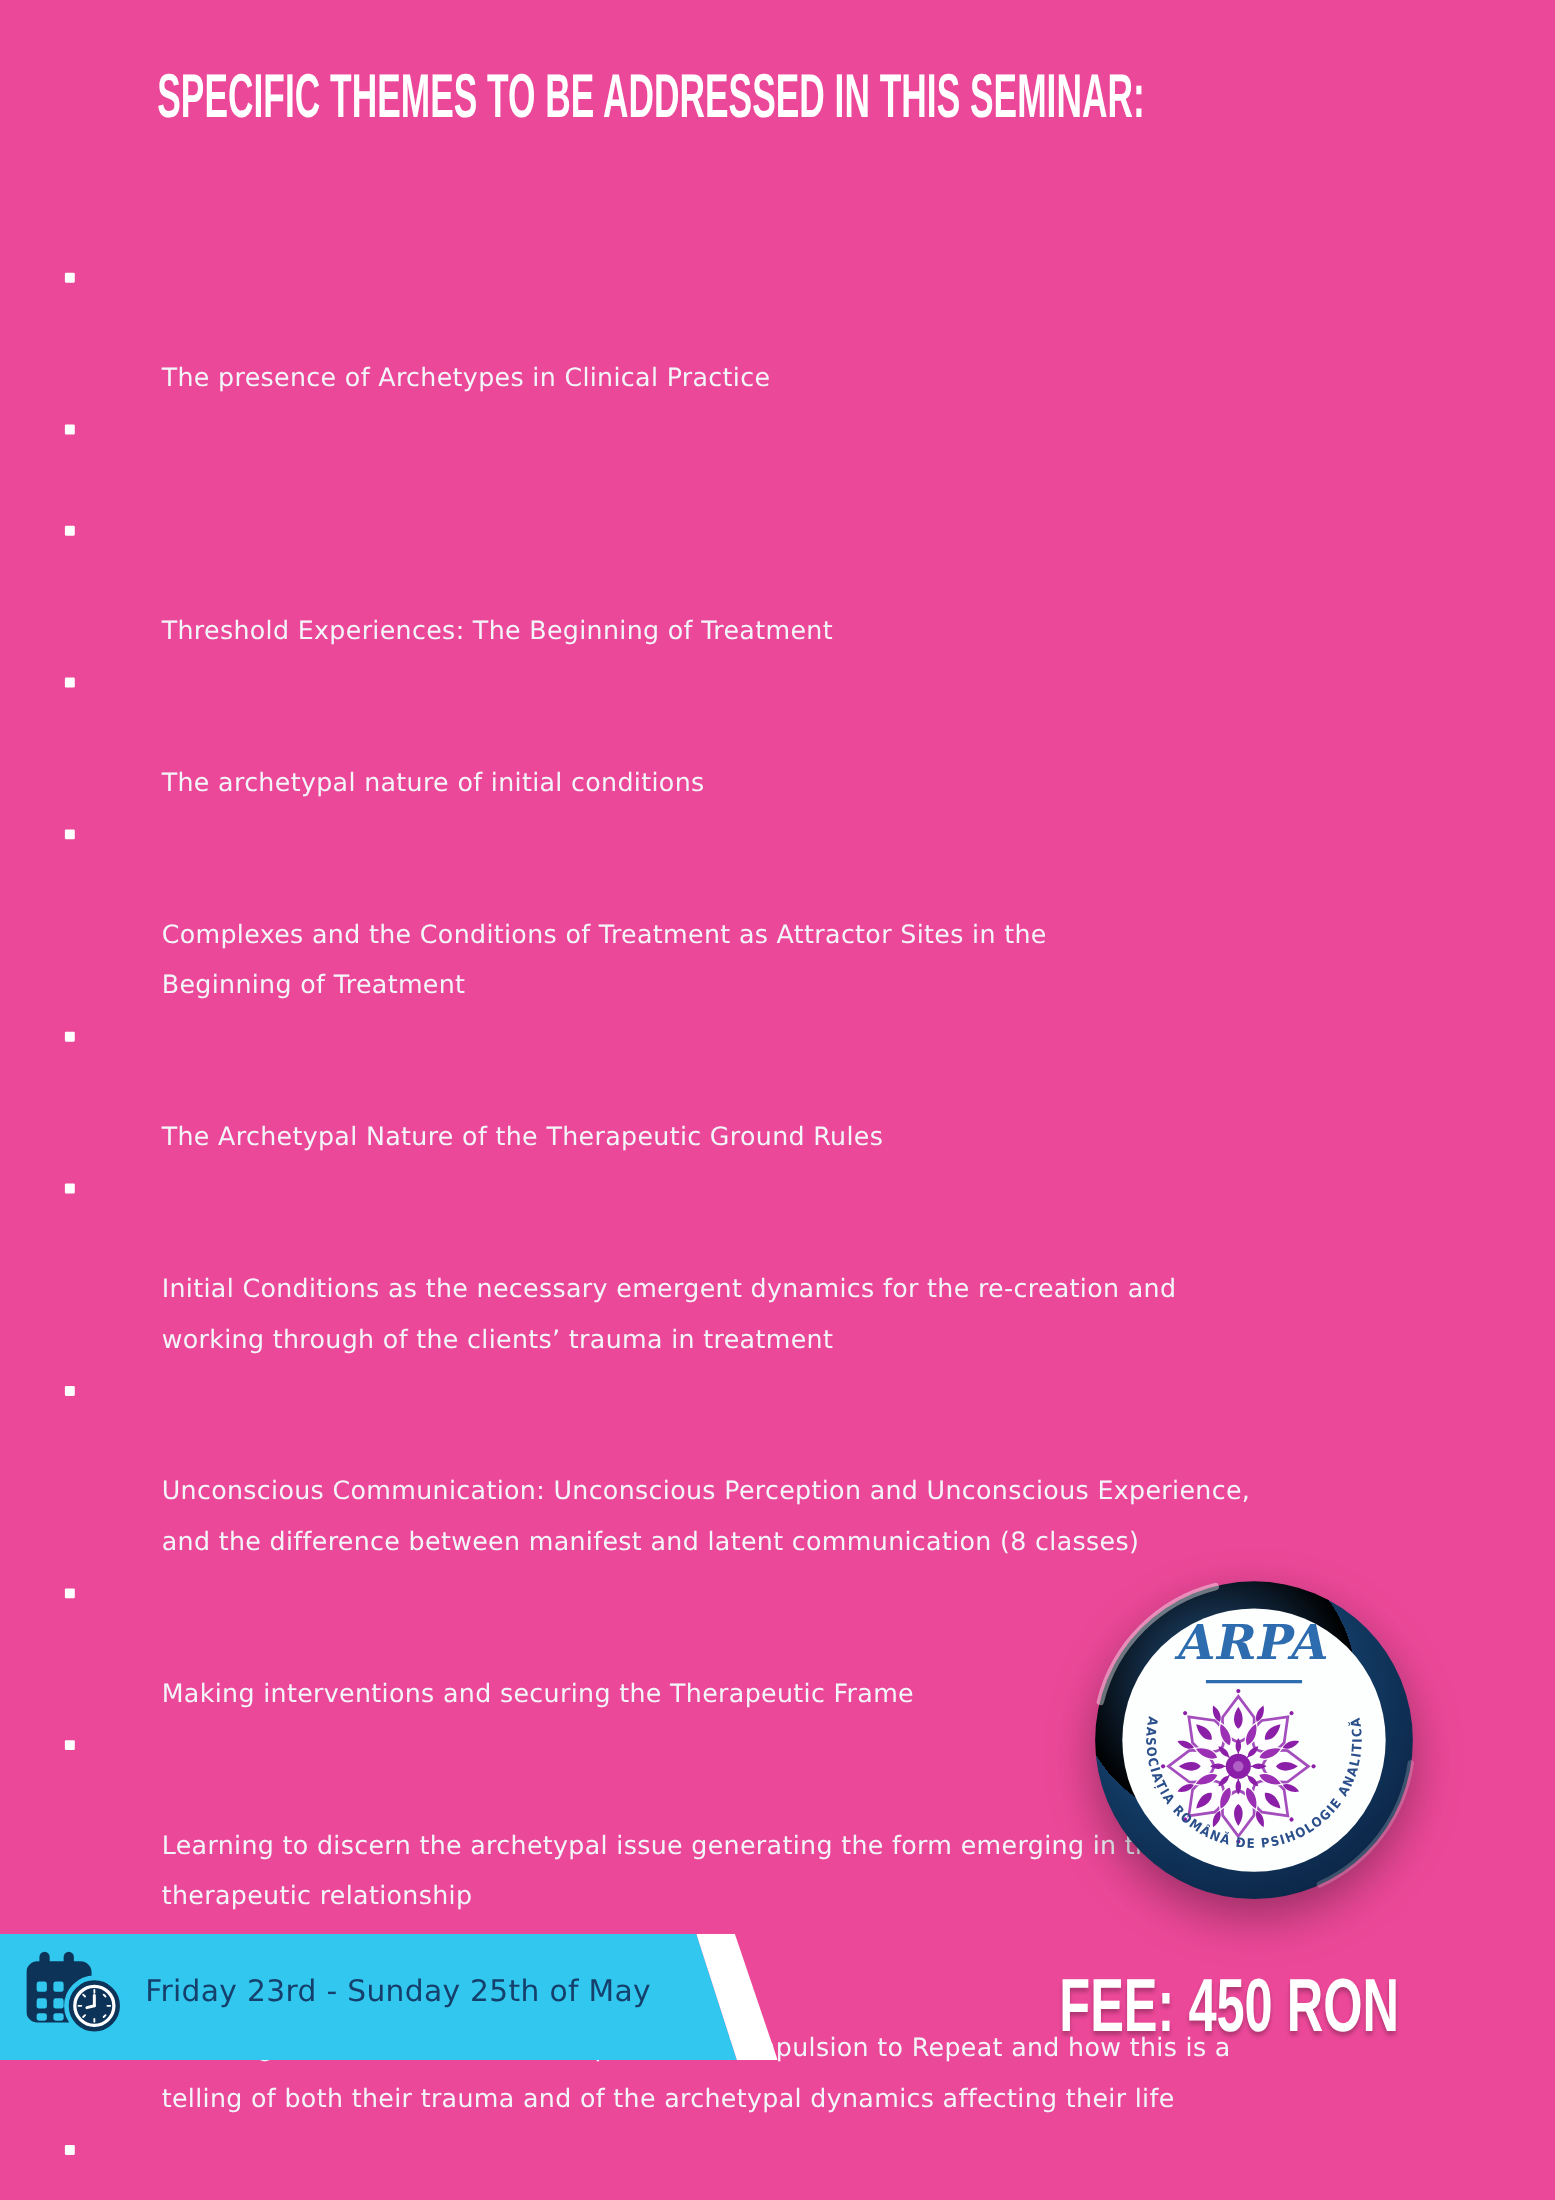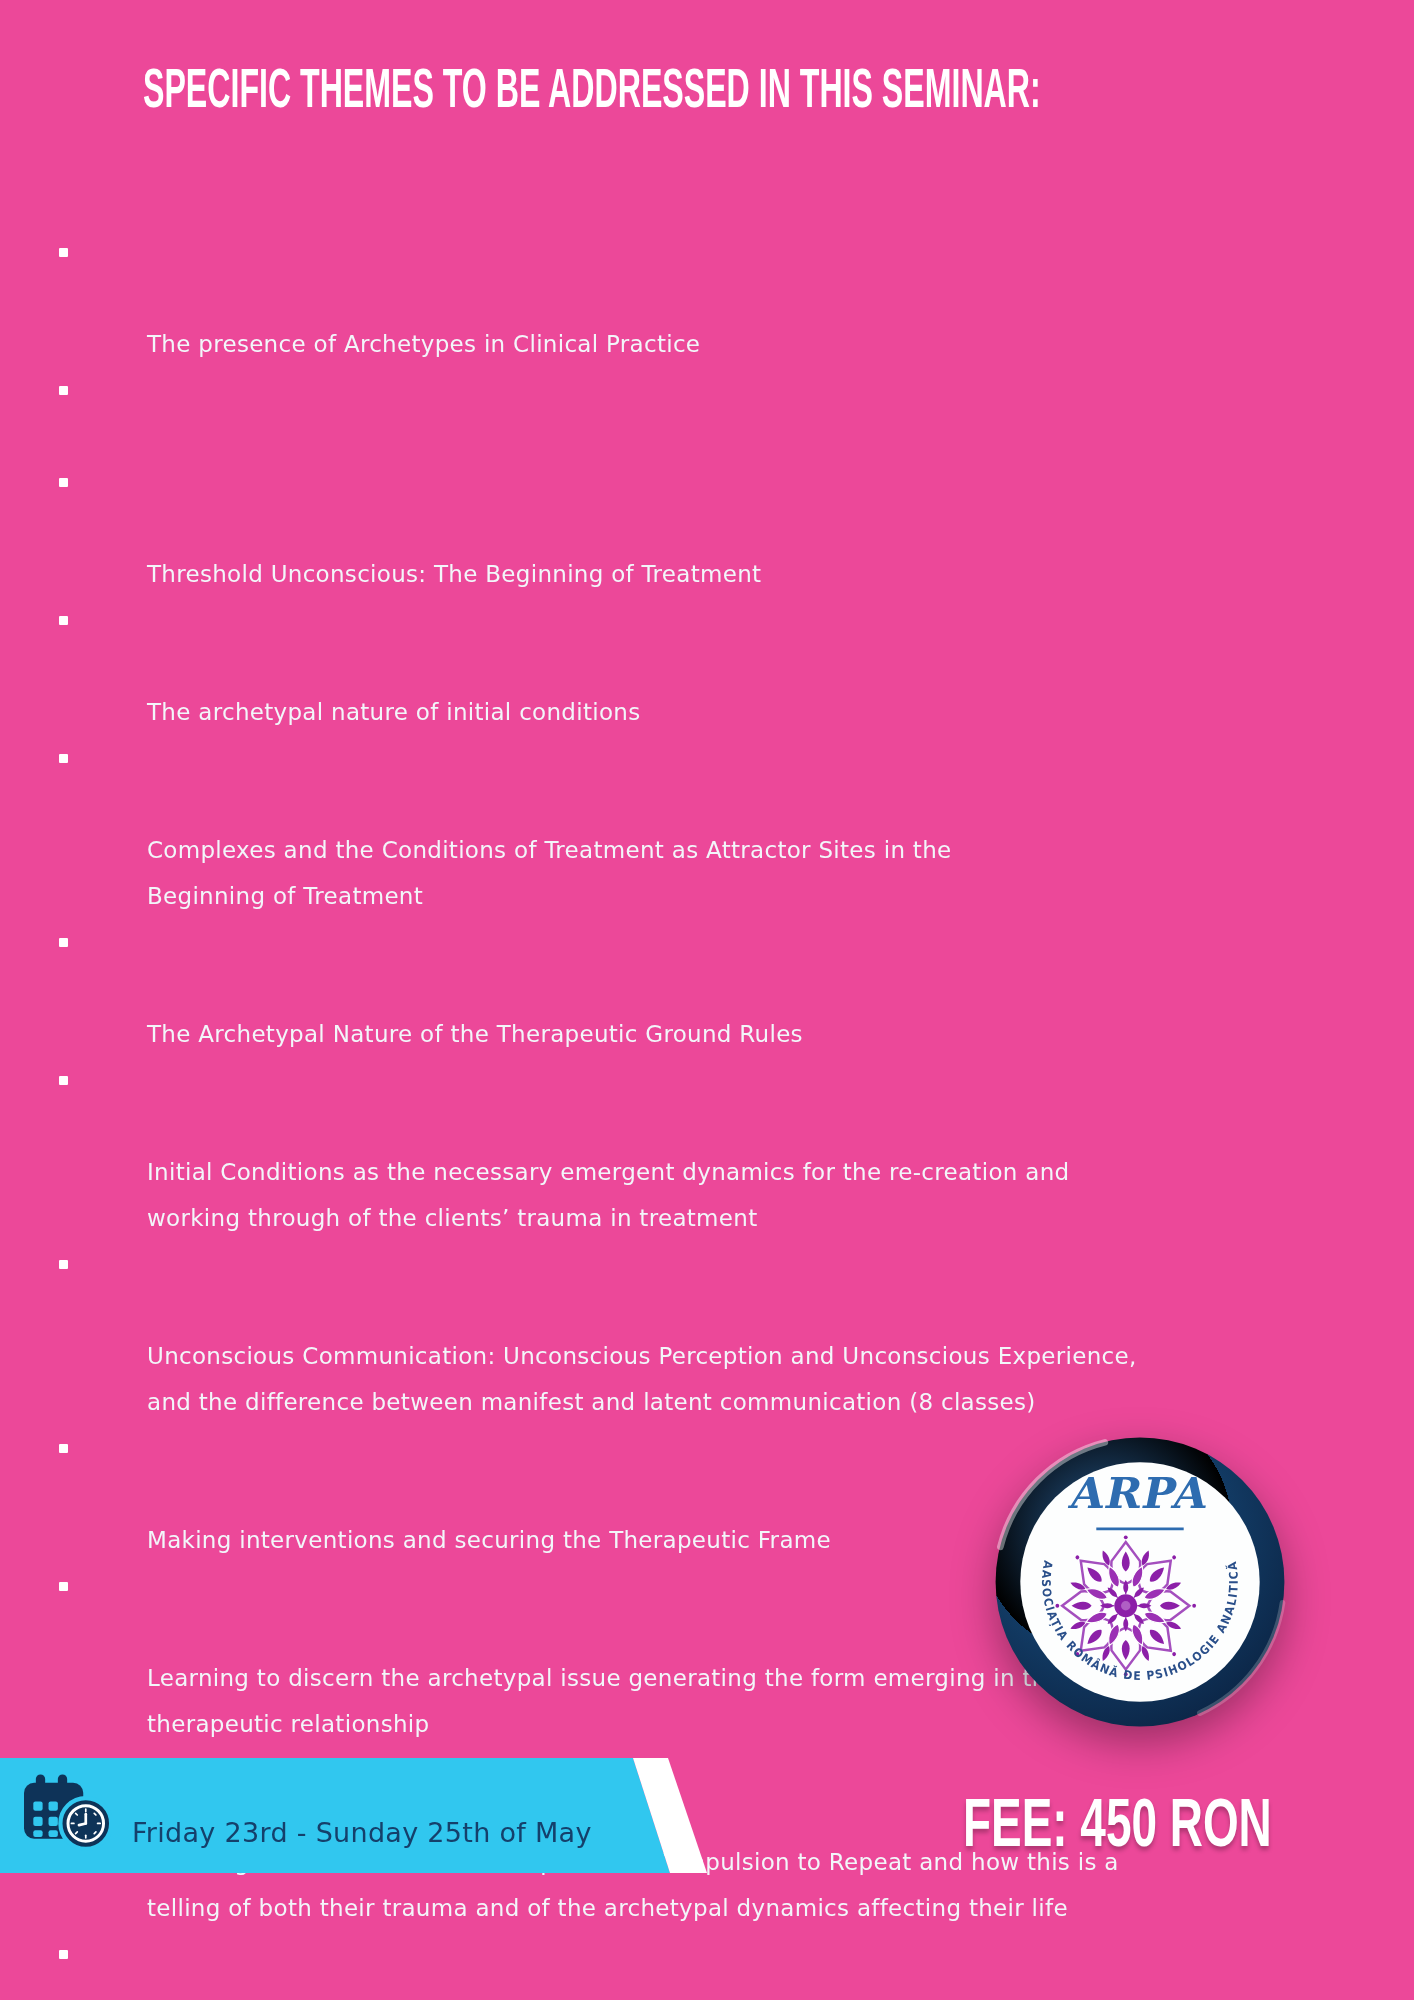--- a/index.html
+++ b/index.html
@@ -45,21 +45,21 @@
     background:#31c7ef;
     clip-path:polygon(0 0,633px 0,670px 100%,0 100%);
   }
   .banner-white{
     position:absolute;left:0;top:0;width:100%;height:100%;
     background:#ffffff;
     clip-path:polygon(633px 0,668px 0,707px 100%,670px 100%);
   }
   .banner-icon{position:absolute;left:24px;top:13px;width:88px;height:88px;}
   .banner-date{
-    position:absolute;left:132px;top:59px;
+    position:absolute;left:132px;top:37px;
     font-size:27px;font-weight:500;color:#15406b;letter-spacing:0.3px;
     white-space:nowrap;
   }
   
   .fee{
     position:absolute;left:963px;top:1783px;
     font-family:"Liberation Sans",sans-serif;
     font-weight:800;font-size:56px;color:#ffffff;
     white-space:nowrap;
     transform:scale(0.82,1.22);transform-origin:0 0;
@@ -79,21 +79,21 @@
         <span class="bullet"></span>
         <span>The presence of Archetypes in Clinical Practice</span>
       </li>
 
       <li>
         <span class="bullet"></span>
       </li>
 
       <li>
         <span class="bullet"></span>
-        <span>Threshold Unconscious: The Beginning of Treatment</span>
+        <span>Threshold Experiences: The Beginning of Treatment</span>
       </li>
 
       <li>
         <span class="bullet"></span>
         <span>The archetypal nature of initial conditions</span>
       </li>
 
       <li>
         <span class="bullet"></span>
         <span>Complexes and the Conditions of Treatment as Attractor Sites in the

